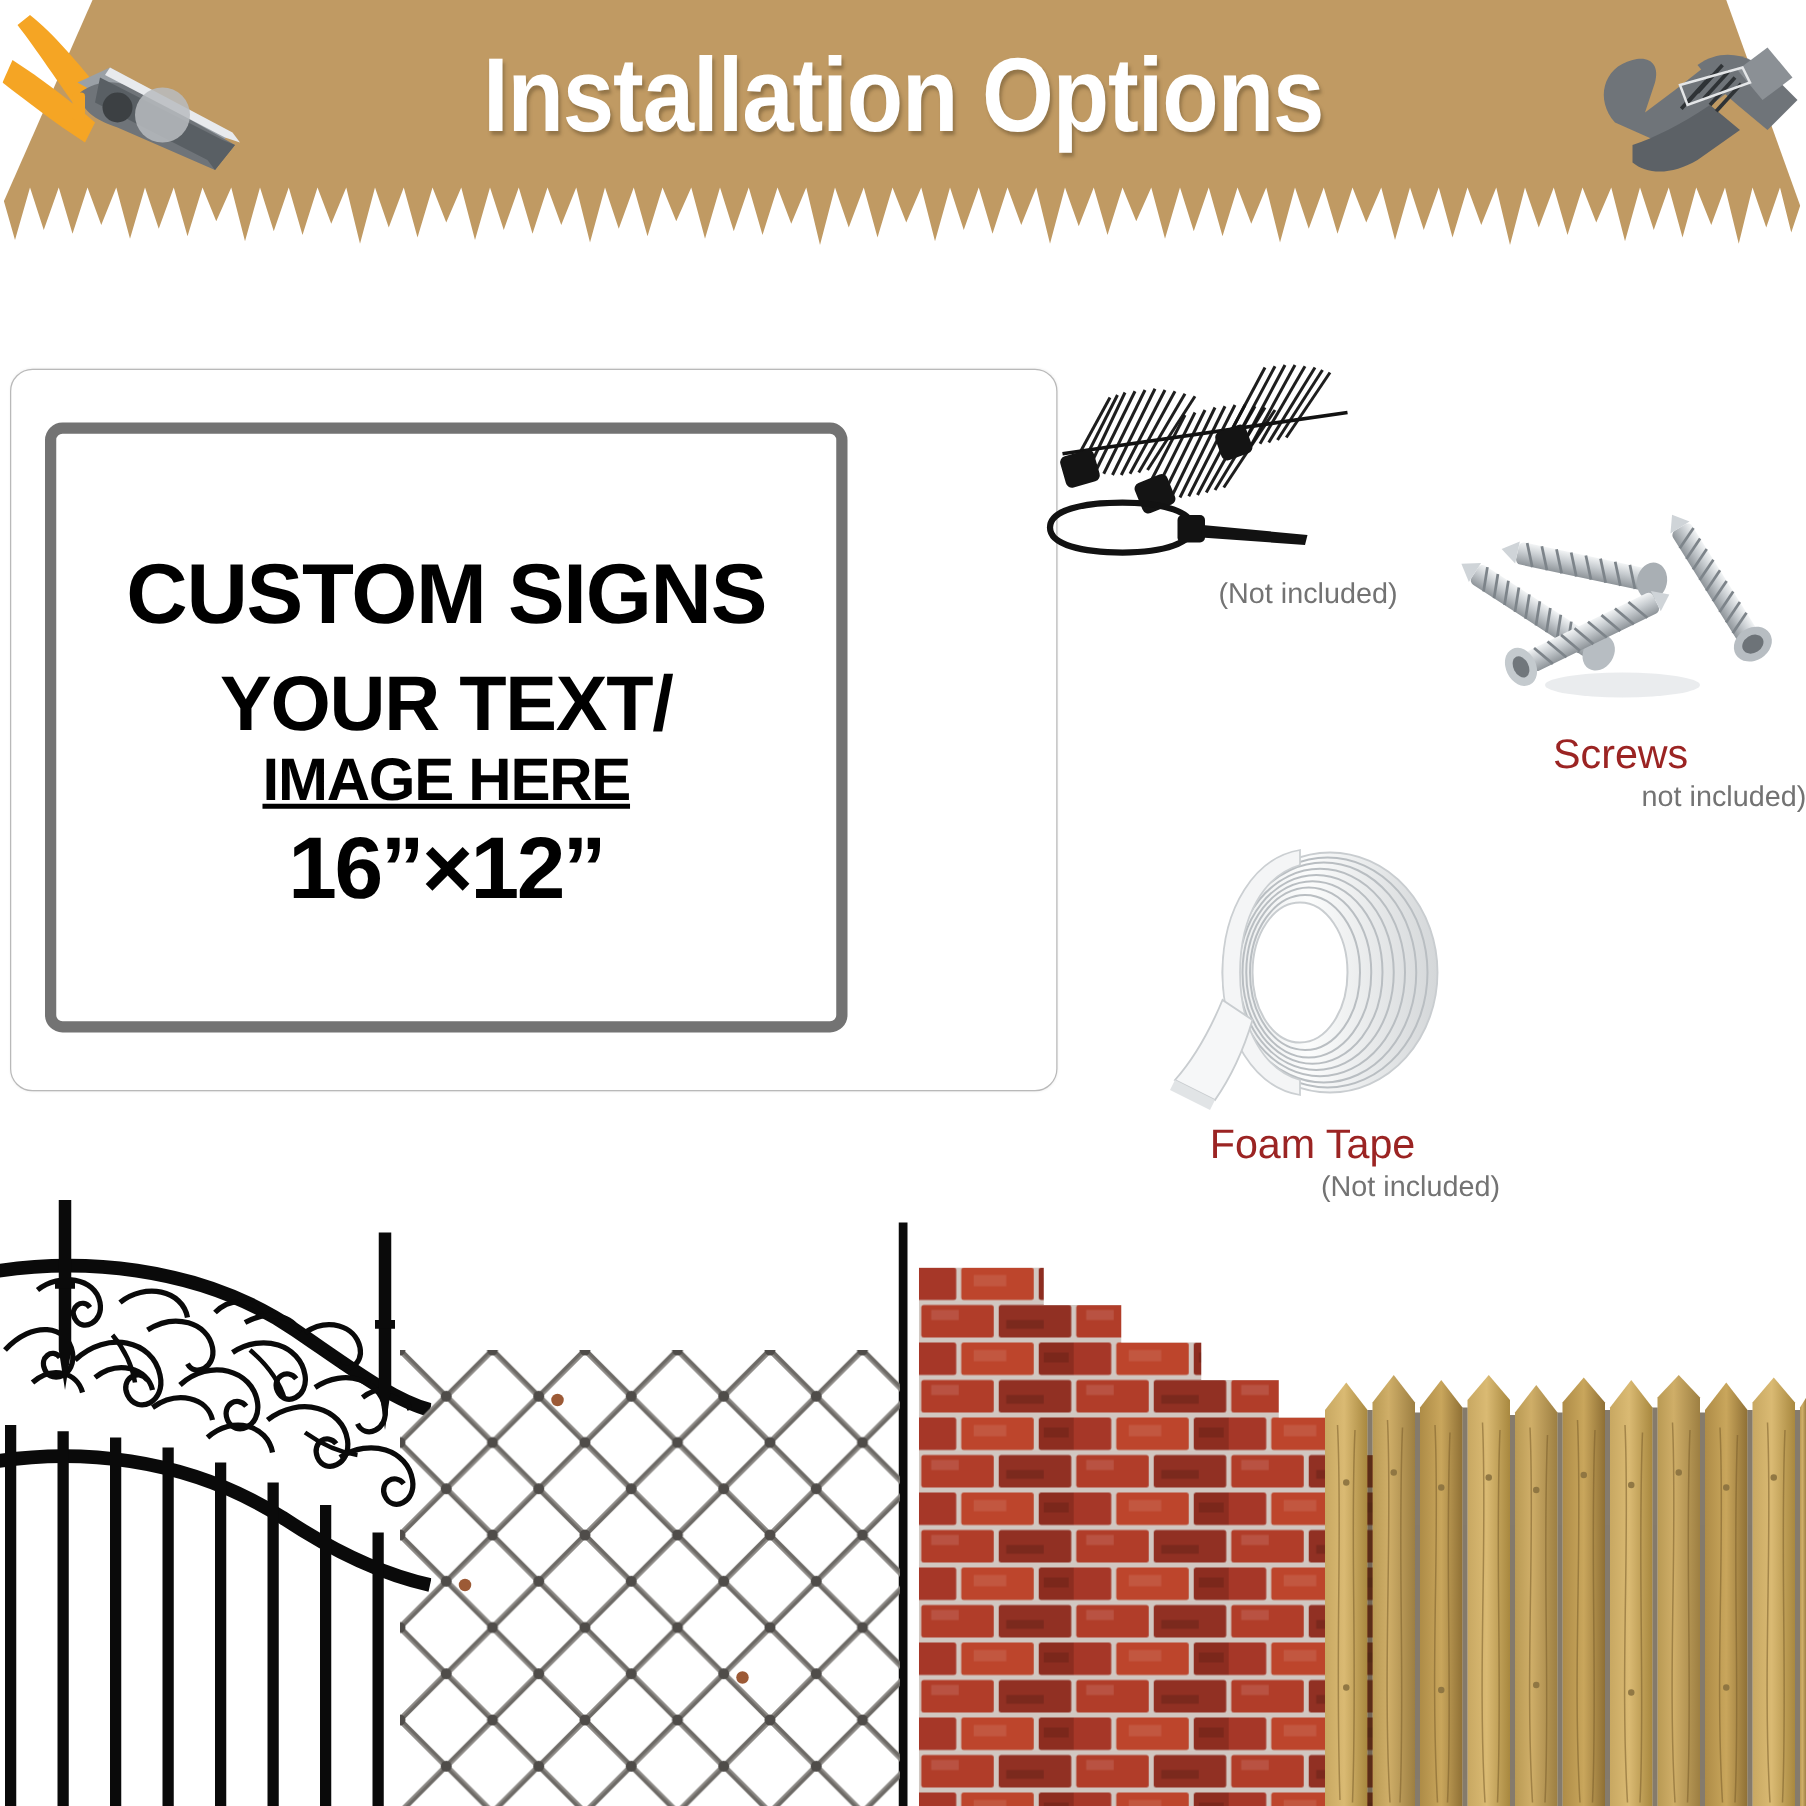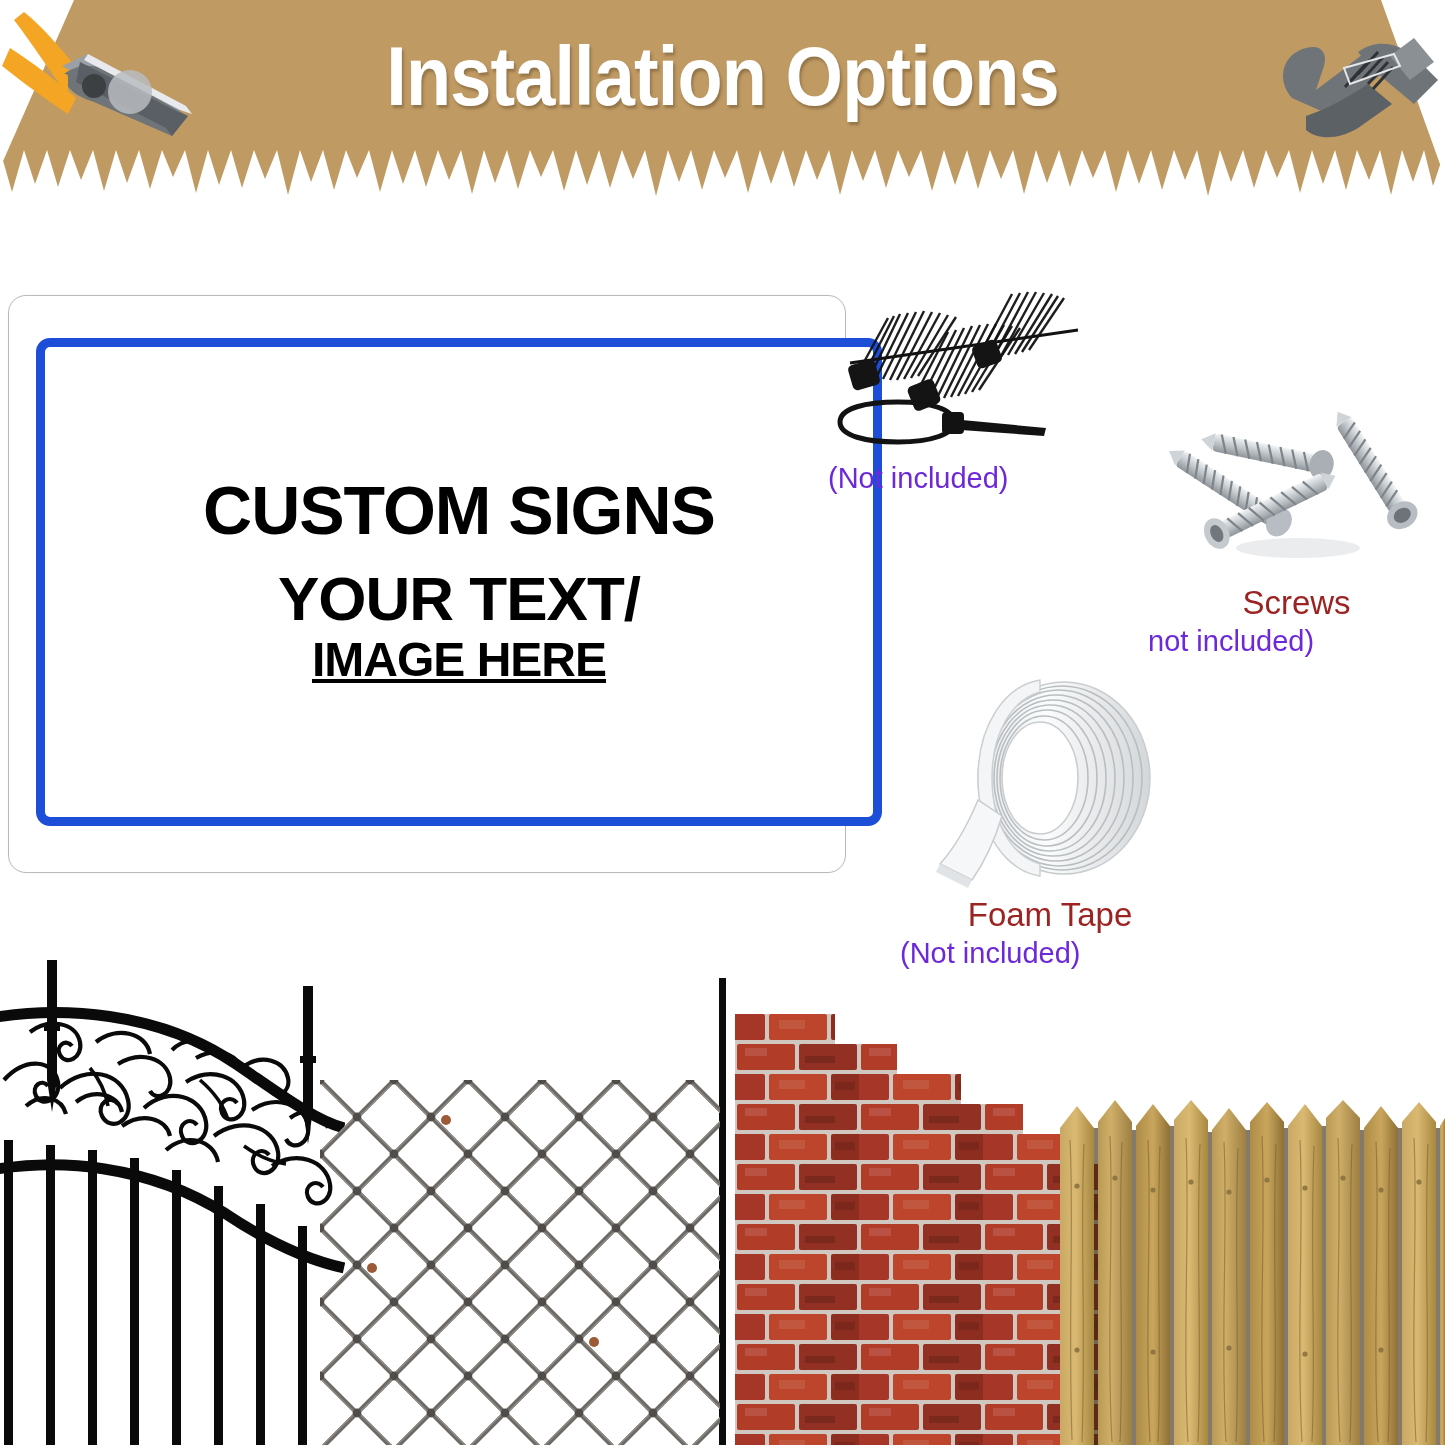--- a/index.html
+++ b/index.html
@@ -36,22 +36,22 @@
   #sign-card {
     position: absolute; left: 8px; top: 295px;
     width: 838px; height: 578px;
     background: #ffffff;
     border: 1.6px solid #b9b9b9;
     border-radius: 18px;
     box-shadow: 0 0 2px rgba(0,0,0,0.06);
   }
   #sign-inner {
     position: absolute; left: 27px; top: 42px;
-    width: 846px; height: 488px;
-    border: 9px solid #1d4ed8;
+    width: 642px; height: 488px;
+    border: 9px solid #737373;
     border-radius: 14px;
     background: #fff;
   }
   #sign-text-wrap {
     position: absolute; left: 0; top: 0; width: 100%; height: 100%;
     display: flex; flex-direction: column;
     align-items: center; justify-content: center;
     padding-top: 6px;
   }
   .sign-line {
@@ -69,21 +69,21 @@
 
   
   .accessory { position: absolute; }
   .acc-title {
     font-family: "Liberation Sans", sans-serif;
     font-size: 33px; color: #9b2423; text-align: center;
     line-height: 1.08;
   }
   .acc-note {
     font-family: "Liberation Sans", sans-serif;
-    font-size: 29px; color: #6d28d9; text-align: left;
+    font-size: 23px; color: #737373; text-align: right;
     line-height: 1.12; margin-top: 4px;
   }
 
   #acc-zipties { left: 828px; top: 258px; width: 290px; }
   #acc-zipties .acc-art { height: 200px; position: relative; }
   #acc-zipties .acc-title { margin-top: 8px; }
 
   #acc-screws { left: 1148px; top: 408px; width: 297px; }
   #acc-screws .acc-art { height: 165px; position: relative; }
   #acc-screws .acc-title { margin-top: 12px; }
@@ -176,20 +176,21 @@
 
   <div id="banner-title">Installation Options</div>
 </div>
 
 <div id="sign-card">
   <div id="sign-inner">
     <div id="sign-text-wrap">
       <div class="sign-line" id="sign-line-1">CUSTOM SIGNS</div>
       <div class="sign-line" id="sign-line-2">YOUR TEXT/</div>
       <div class="sign-line" id="sign-line-3">IMAGE HERE</div>
+      <div class="sign-line" id="sign-line-4">16”×12”</div>
     </div>
   </div>
 </div>
 
 <div class="accessory" id="acc-zipties">
   <div class="acc-art">
     <svg width="270" height="200" viewBox="0 0 270 200">
       <g stroke="#121212" fill="none">
         <g stroke-width="2.4" opacity="0.95">
           <path d="M30,115 L60,60"></path>

